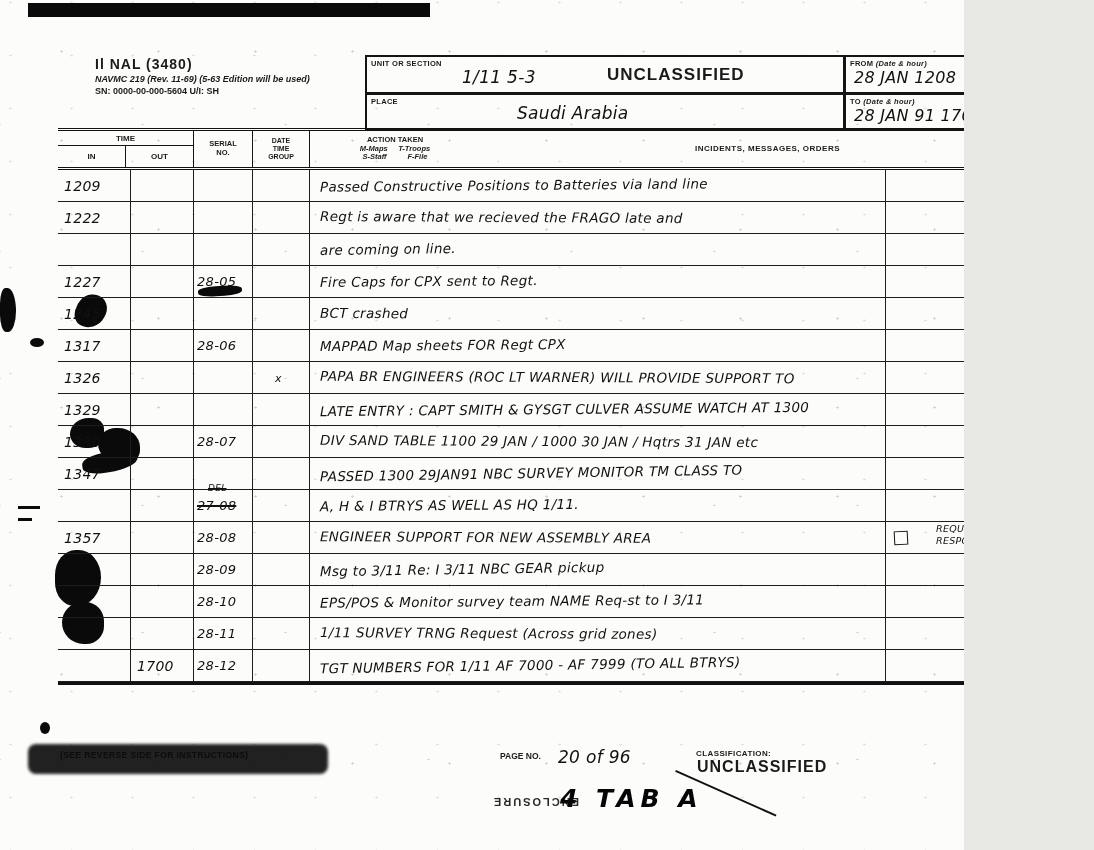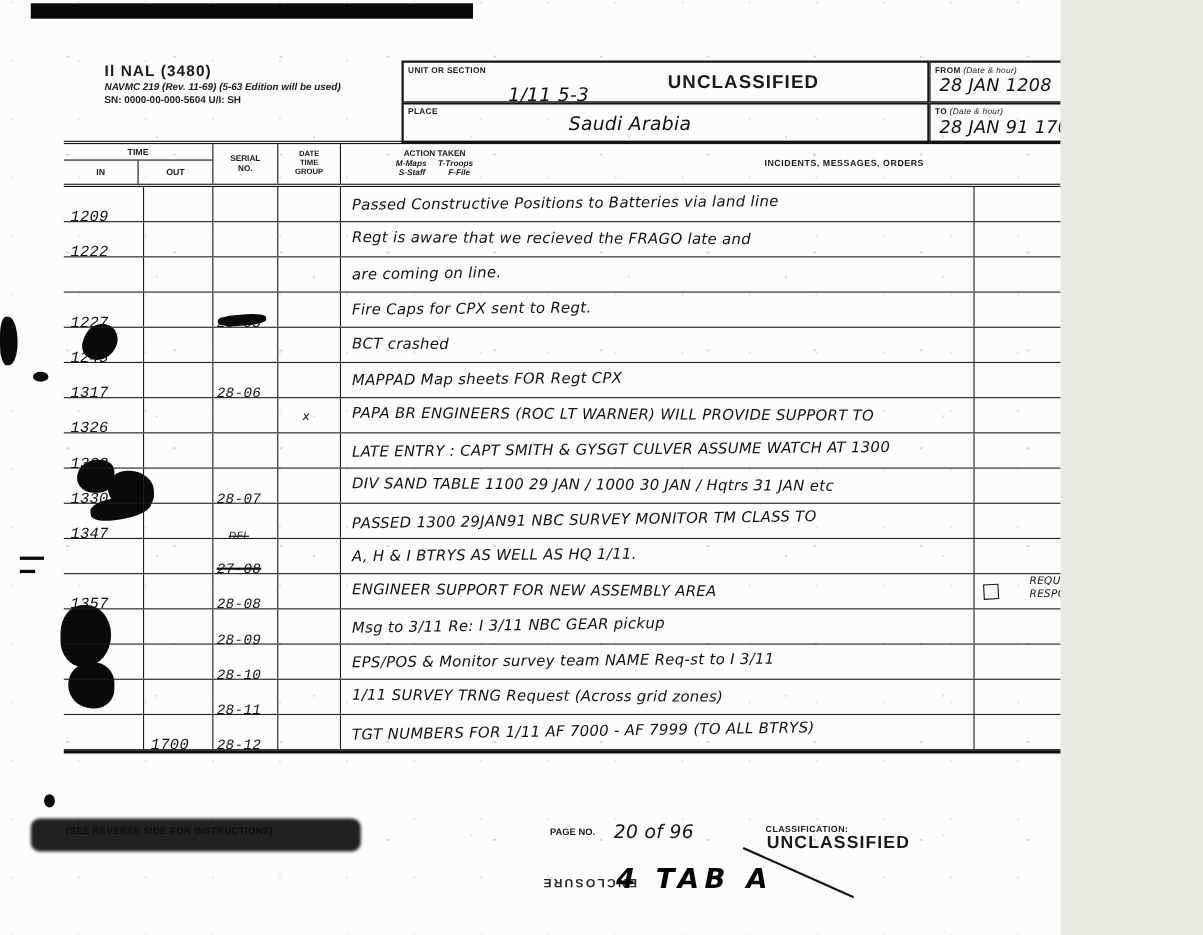--- a/index.html
+++ b/index.html
@@ -30,22 +30,22 @@
   .titleblock{position:absolute;left:95px;top:56px;width:270px;}
   .title-main{font-size:14px;font-weight:bold;letter-spacing:1px;}
   .title-sub{font-size:9px;font-weight:bold;font-style:italic;margin-top:2px;}
   .title-sn{font-size:9px;font-weight:bold;margin-top:2px;}
   .hdrbox{position:absolute;border:2px solid #151515;box-sizing:border-box;}
   .box-unit{left:365px;top:55px;width:480px;height:38px;border-bottom-width:1px;}
   .box-place{left:365px;top:93px;width:480px;height:37px;}
   .box-from{left:845px;top:55px;width:213px;height:38px;border-left-width:1px;border-bottom-width:1px;}
   .box-to{left:845px;top:93px;width:213px;height:37px;border-left-width:1px;}
   .boxlabel{position:absolute;left:4px;top:2px;font-size:7.5px;font-weight:bold;letter-spacing:.3px;}
-  .boxlabel .it{font-style:italic;font-weight:normal;}
-  .unit-hand{position:absolute;left:95px;top:20px;font-size:17px;text-align:center;}
+  .boxlabel .it{font-style:italic;font-weight:bold;}
+  .unit-hand{position:absolute;left:95px;top:10px;font-size:17px;text-align:center;}
   .stamp{position:absolute;left:240px;top:8px;font-size:17px;font-weight:bold;letter-spacing:1px;font-style:normal;font-family:"Liberation Sans",sans-serif;}
   .place-hand{position:absolute;left:150px;top:8px;font-size:17px;}
   .fromto-hand{position:absolute;left:8px;top:11px;font-size:16px;}
   
   .hand{font-family:"DejaVu Sans", sans-serif;font-style:italic;color:#111;letter-spacing:.3px;}
   
   .colheaders{position:absolute;left:58px;top:128px;width:1000px;height:42px;
     border-top:3px double #111;border-bottom:3px double #111;box-sizing:border-box;display:flex;}
   .ch{border-right:1.5px solid #151515;box-sizing:border-box;font-size:7.5px;font-weight:bold;
     display:flex;flex-direction:column;align-items:center;justify-content:center;text-align:center;line-height:1.15;}
@@ -62,21 +62,21 @@
   
   .rows-wrap{position:absolute;left:58px;top:170px;width:1000px;border-bottom:3px solid #111;}
   .jrow{display:flex;height:32px;border-bottom:1.5px solid #1d1d1d;box-sizing:border-box;}
   .jcell{border-right:1.3px solid #1d1d1d;box-sizing:border-box;position:relative;overflow:visible;}
   .c-in{width:73px;}
   .c-out{width:63px;}
   .c-serial{width:59px;}
   .c-dtg{width:57px;}
   .c-msg{width:576px;}
   .c-action{width:170px;border-right:none;}
-  .t{position:absolute;left:6px;top:20px;font-size:14px;font-family:Liberation Mono, monospace;}
+  .t{position:absolute;left:6px;top:8px;font-size:14px;}
   .c-serial .t{left:3px;font-size:13px;}
   .strike{text-decoration:line-through;text-decoration-thickness:2px;}
   .del-note{position:absolute;left:14px;top:-7px;font-size:9px;text-decoration:line-through;}
   .scribble{position:absolute;left:4px;top:20px;width:44px;height:10px;background:#0a0a0a;border-radius:40%;transform:rotate(-4deg);}
   .dtgmark{position:absolute;left:22px;top:10px;font-size:11px;}
   .msg{position:absolute;left:10px;top:7px;font-size:13.5px;white-space:nowrap;}
   .rot0{transform:rotate(-0.5deg);} .rot1{transform:rotate(0.3deg);} .rot2{transform:rotate(-0.9deg);}
   .chk{position:absolute;left:8px;top:9px;width:12px;height:12px;border:1.6px solid #111;transform:rotate(-3deg);}
   .act{position:absolute;left:50px;top:1px;font-size:9.5px;line-height:1.3;white-space:pre-line;}
   

